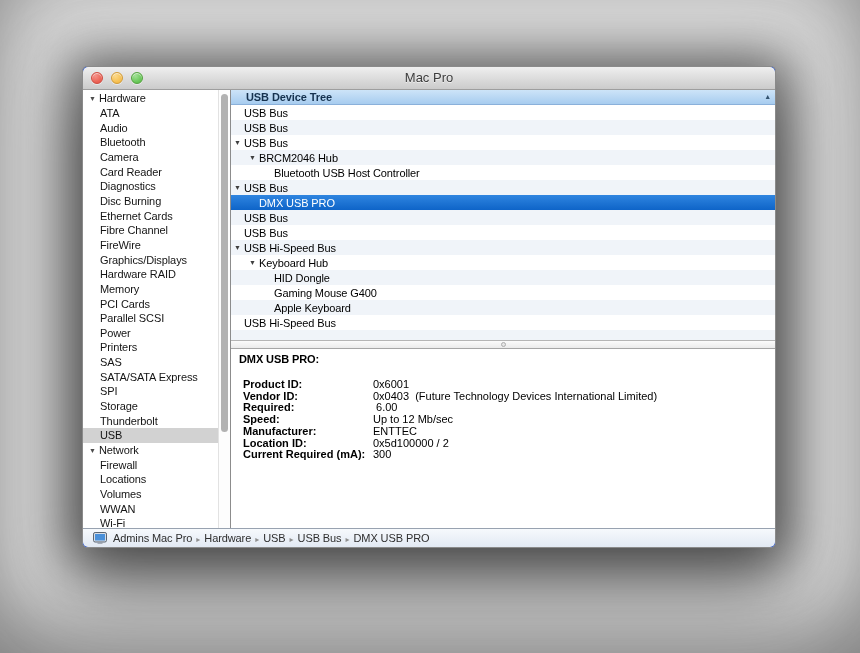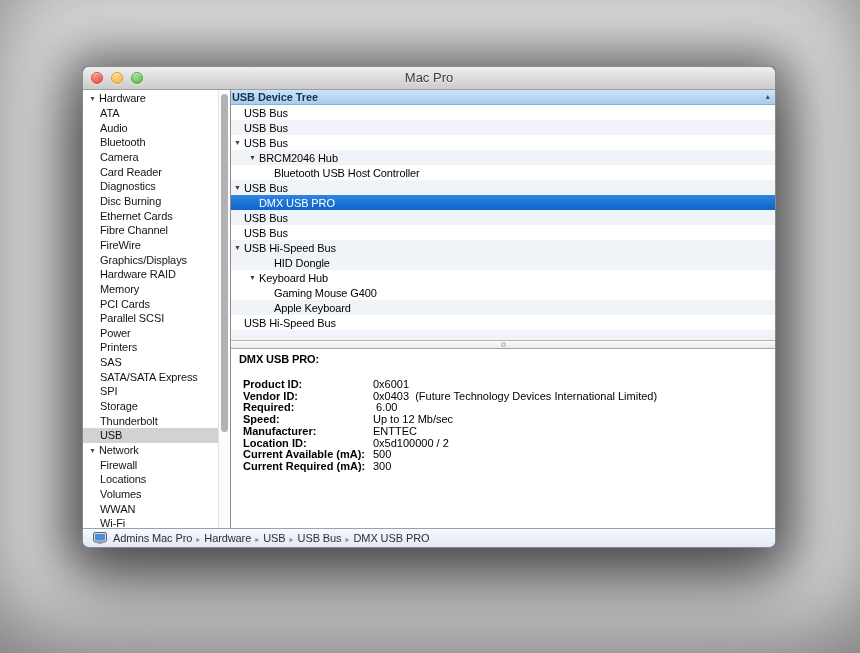--- a/index.html
+++ b/index.html
@@ -48,21 +48,21 @@
   .sb-tri{display:inline-block;width:10px;font-size:7px;color:#4c4c4c;transform:translateY(-0.5px);}
   .sb-scrollbar{position:absolute;top:0;right:0;width:12px;height:100%;background:#fdfdfd;
     border-left:1px solid #e2e2e2;box-sizing:border-box;}
   .sb-thumb{position:absolute;top:4px;left:2px;width:7px;height:338px;border-radius:4px;background:#b2b2b2;}
 
   
   .rightpanel{flex:1;display:flex;flex-direction:column;min-width:0;}
   .tree-header{flex:0 0 14px;height:14px;line-height:14px;
     background:linear-gradient(#cde4f8,#a7ccef);
     border-bottom:1px solid #8ab0da;font-size:11px;font-weight:bold;color:#16324f;
-    padding-left:1px;position:relative;letter-spacing:-0.1px;}
+    padding-left:15px;position:relative;letter-spacing:-0.1px;}
   .sort-arrow{position:absolute;right:4px;top:0;font-size:7px;color:#33536f;}
   .tree{flex:0 0 235px;height:235px;overflow:hidden;background:#fff;}
   .tree-row{height:15px;display:flex;align-items:center;font-size:11px;color:#000;
     letter-spacing:-0.1px;white-space:nowrap;}
   .tree-row.tint{background:#f0f4f9;}
   .tree-row.selected{background:linear-gradient(#2f85e0,#0e64c8);color:#fff;}
   .tree-tri{display:inline-block;width:10px;font-size:7px;color:#3f3f3f;flex:0 0 10px;}
   .tree-indent{display:inline-block;flex:0 0 auto;}
 
   .splitter{flex:0 0 9px;background:linear-gradient(#fbfbfb,#ebebeb);
@@ -249,28 +249,28 @@
           </div>
           <div class="tree-row">
             <span class="tree-indent" style="width: 13px;"></span>
             <span class="">USB Bus</span>
           </div>
           <div class="tree-row tint">
             <span class="tree-indent" style="width: 3px;"></span>
             <span class="tree-tri">▼</span>
             <span class="">USB Hi-Speed Bus</span>
           </div>
+          <div class="tree-row">
+            <span class="tree-indent" style="width: 18px;"></span>
+            <span class="tree-tri">▼</span>
+            <span class="">Keyboard Hub</span>
+          </div>
           <div class="tree-row tint">
             <span class="tree-indent" style="width: 43px;"></span>
             <span class="">HID Dongle</span>
-          </div>
-          <div class="tree-row">
-            <span class="tree-indent" style="width: 18px;"></span>
-            <span class="tree-tri">▼</span>
-            <span class="">Keyboard Hub</span>
           </div>
           <div class="tree-row">
             <span class="tree-indent" style="width: 43px;"></span>
             <span class="">Gaming Mouse G400</span>
           </div>
           <div class="tree-row tint">
             <span class="tree-indent" style="width: 43px;"></span>
             <span class="">Apple Keyboard</span>
           </div>
           <div class="tree-row">
@@ -306,24 +306,20 @@
               <span class="detail-label">Speed:</span>
               <span class="detail-value">Up to 12 Mb/sec</span>
             </div>
             <div class="detail-row">
               <span class="detail-label">Manufacturer:</span>
               <span class="detail-value">ENTTEC</span>
             </div>
             <div class="detail-row">
               <span class="detail-label">Location ID:</span>
               <span class="detail-value">0x5d100000 / 2</span>
-            </div>
-            <div class="detail-row">
-              <span class="detail-label">Current Available (mA):</span>
-              <span class="detail-value">500</span>
             </div>
             <div class="detail-row">
               <span class="detail-label">Current Required (mA):</span>
               <span class="detail-value">300</span>
             </div>
           </div>
       </div>
 
     </div>
   </div>

